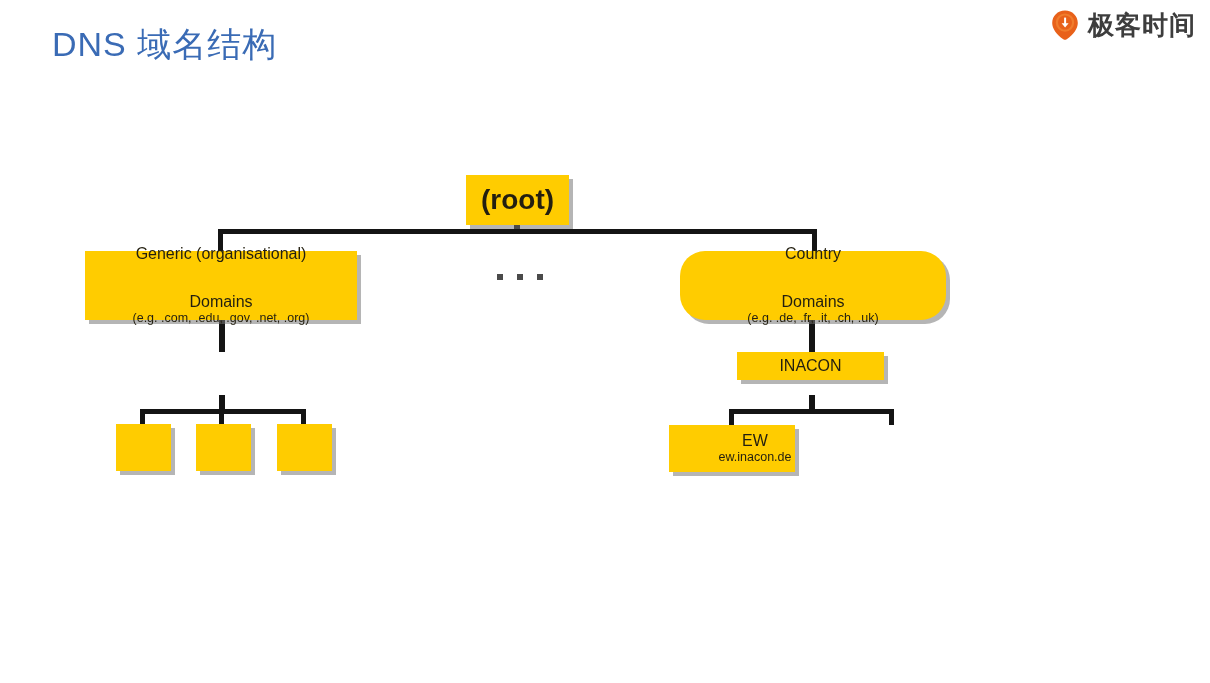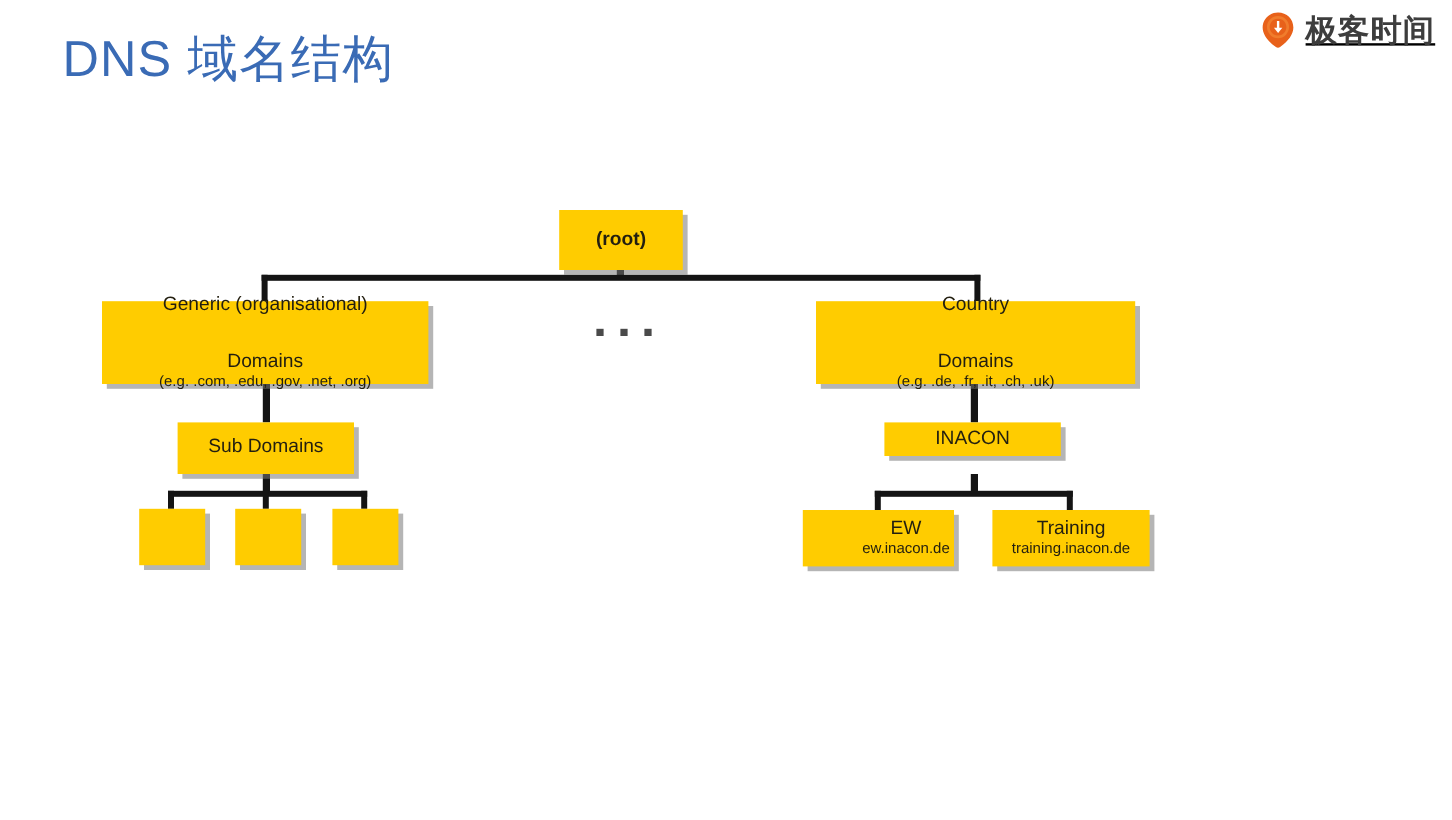--- a/index.html
+++ b/index.html
@@ -13,36 +13,35 @@
     position: relative;
     overflow: hidden;
     font-family: "Liberation Sans", sans-serif;
   }
 
   
   #slide-title {
     position: absolute;
     left: 52px;
     top: 24px;
-    font-size: 42px;
+    font-size: 34px;
     font-weight: 400;
     color: #3a6bb5;
     letter-spacing: 1px;
     white-space: nowrap;
     line-height: 1.2;
   }
 
   #brand-logo {
     position: absolute;
     right: 14px;
     top: 9px;
     display: flex;
     align-items: center;
     gap: 7px;
-    text-decoration: underline;
   }
   #brand-logo .logo-mark {
     width: 32px;
     height: 32px;
     display: block;
   }
   #brand-logo .logo-text {
     font-size: 26px;
     font-weight: 700;
     color: #3d3d3d;
@@ -83,21 +82,21 @@
     line-height: 1.18;
     white-space: nowrap;
     margin-top: 29px;
   }
   .node .sub {
     font-size: 12.5px;
     line-height: 1.2;
     white-space: nowrap;
   }
   .node.root .line1 {
-    font-size: 16px;
+    font-size: 28px;
     font-weight: 700;
   }
   .node.leaf-empty { }
 
   
   .conn {
     position: absolute;
     background: #141414;
     z-index: 2;
   }
@@ -169,47 +168,40 @@
   <div class="node root" style="left:466px; top:175px; width:103px; height:50px;">
     <span class="line1">(root)</span>
   </div>
 
   <div class="node" style="left:85px; top:251px; width:272px; height:69px;">
     <span class="line1">Generic (organisational)</span>
     <span class="line2">Domains</span>
     <span class="sub">(e.g. .com, .edu, .gov, .net, .org)</span>
   </div>
 
-  <div class="node" style="left:680px; top:251px; width:266px; height:69px;">
+  <div class="node" style="left:680px; top:251px; width:266px; height:69px;border-radius:25px;">
     <span class="line1">Country</span>
     <span class="line2">Domains</span>
     <span class="sub">(e.g. .de, .fr, .it, .ch, .uk)</span>
   </div>
 
-  <div class="node" style="left:148px; top:352px; width:147px; height:43px;">
-    <span class="line1">Sub Domains</span>
-  </div>
 
   <div class="node" style="left:737px; top:352px; width:147px; height:28px;">
     <span class="line1">INACON</span>
   </div>
 
   <div class="node leaf-empty" style="left:116px; top:424px; width:55px; height:47px;">
     <span class="line1"></span>
   </div>
   <div class="node leaf-empty" style="left:196px; top:424px; width:55px; height:47px;">
     <span class="line1"></span>
   </div>
   <div class="node leaf-empty" style="left:277px; top:424px; width:55px; height:47px;">
     <span class="line1"></span>
   </div>
 
   <div class="node" style="left:669px; top:425px; width:126px; height:47px;padding-left:46px;">
     <span class="line1">EW</span>
     <span class="sub">ew.inacon.de</span>
   </div>
 
-  <div class="node" style="left:827px; top:425px; width:131px; height:47px;">
-    <span class="line1">Training</span>
-    <span class="sub">training.inacon.de</span>
-  </div>
 
 </div>
 
 </body></html>

